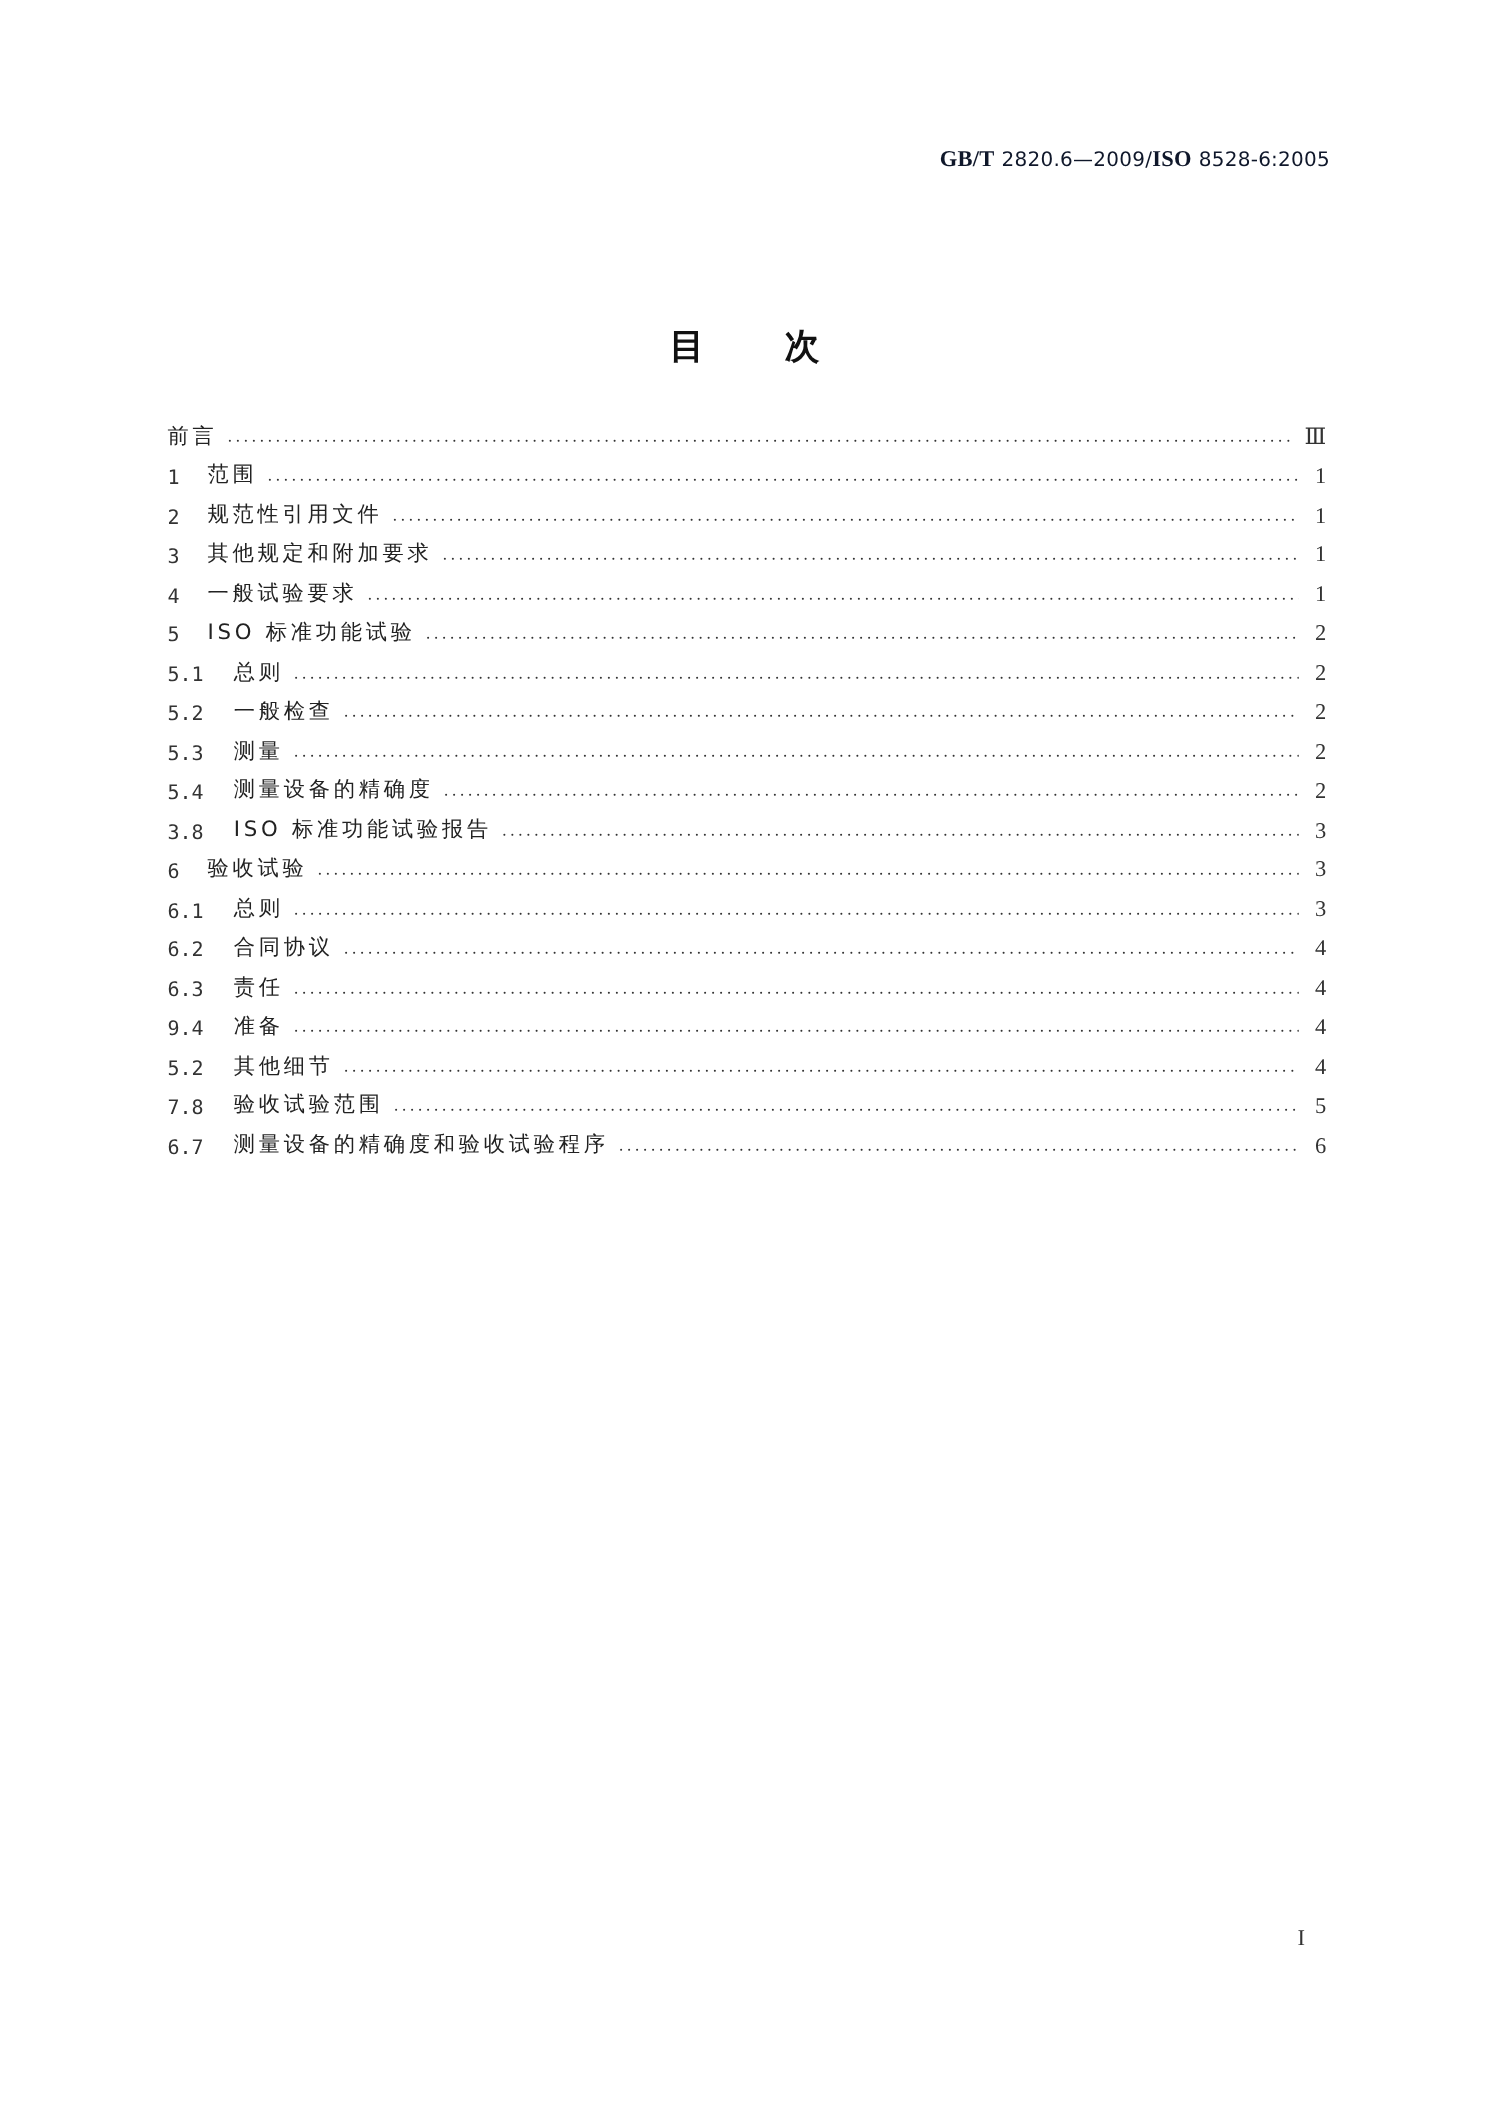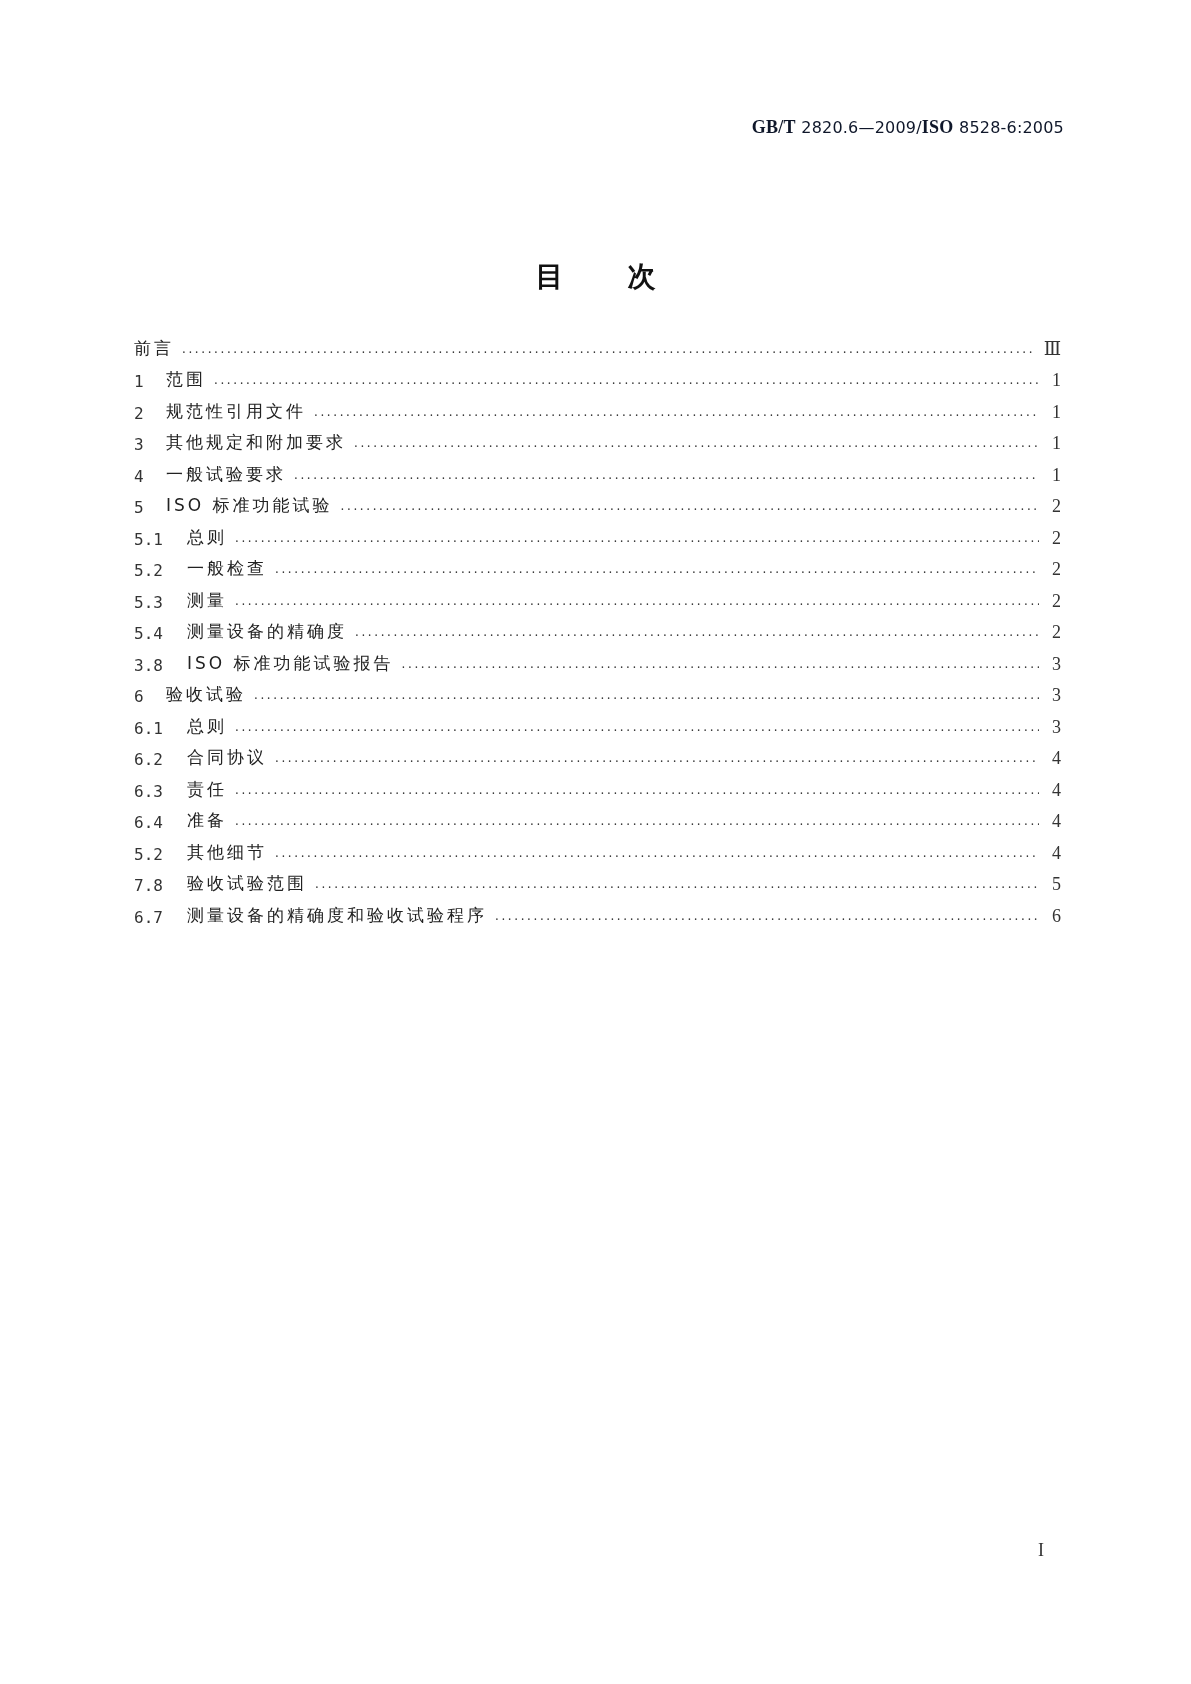--- a/index.html
+++ b/index.html
@@ -116,21 +116,21 @@
     <span class="toc-dots"></span>
     <span class="toc-page">4</span>
   </div>
   <div class="toc-row l2">
     <span class="toc-num">6.3</span>
     <span class="toc-title">责任</span>
     <span class="toc-dots"></span>
     <span class="toc-page">4</span>
   </div>
   <div class="toc-row l2">
-    <span class="toc-num">6.4</span>
+    <span class="toc-num">9.4</span>
     <span class="toc-title">准备</span>
     <span class="toc-dots"></span>
     <span class="toc-page">4</span>
   </div>
   <div class="toc-row l2">
     <span class="toc-num">5.2</span>
     <span class="toc-title">其他细节</span>
     <span class="toc-dots"></span>
     <span class="toc-page">4</span>
   </div>

